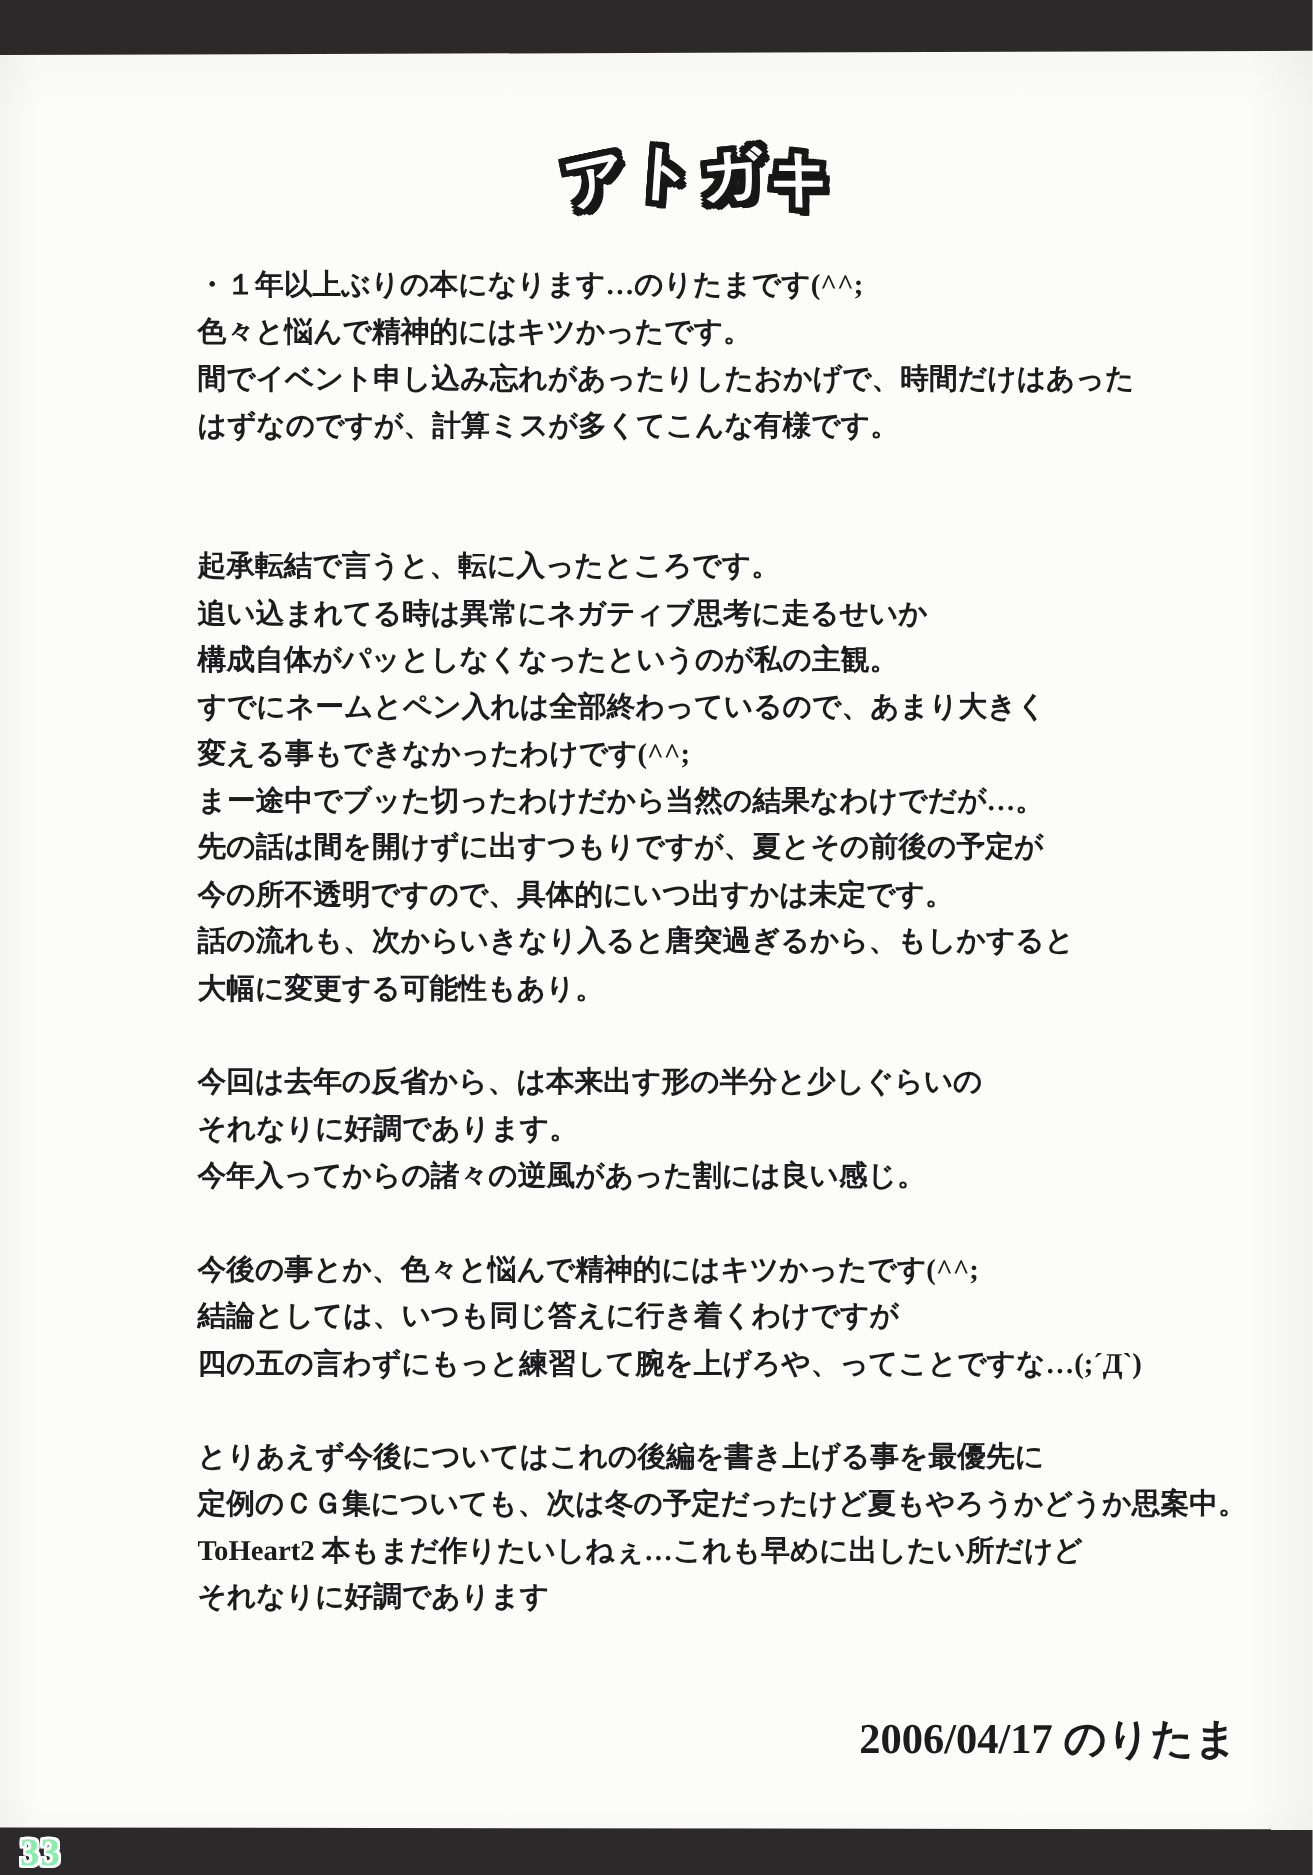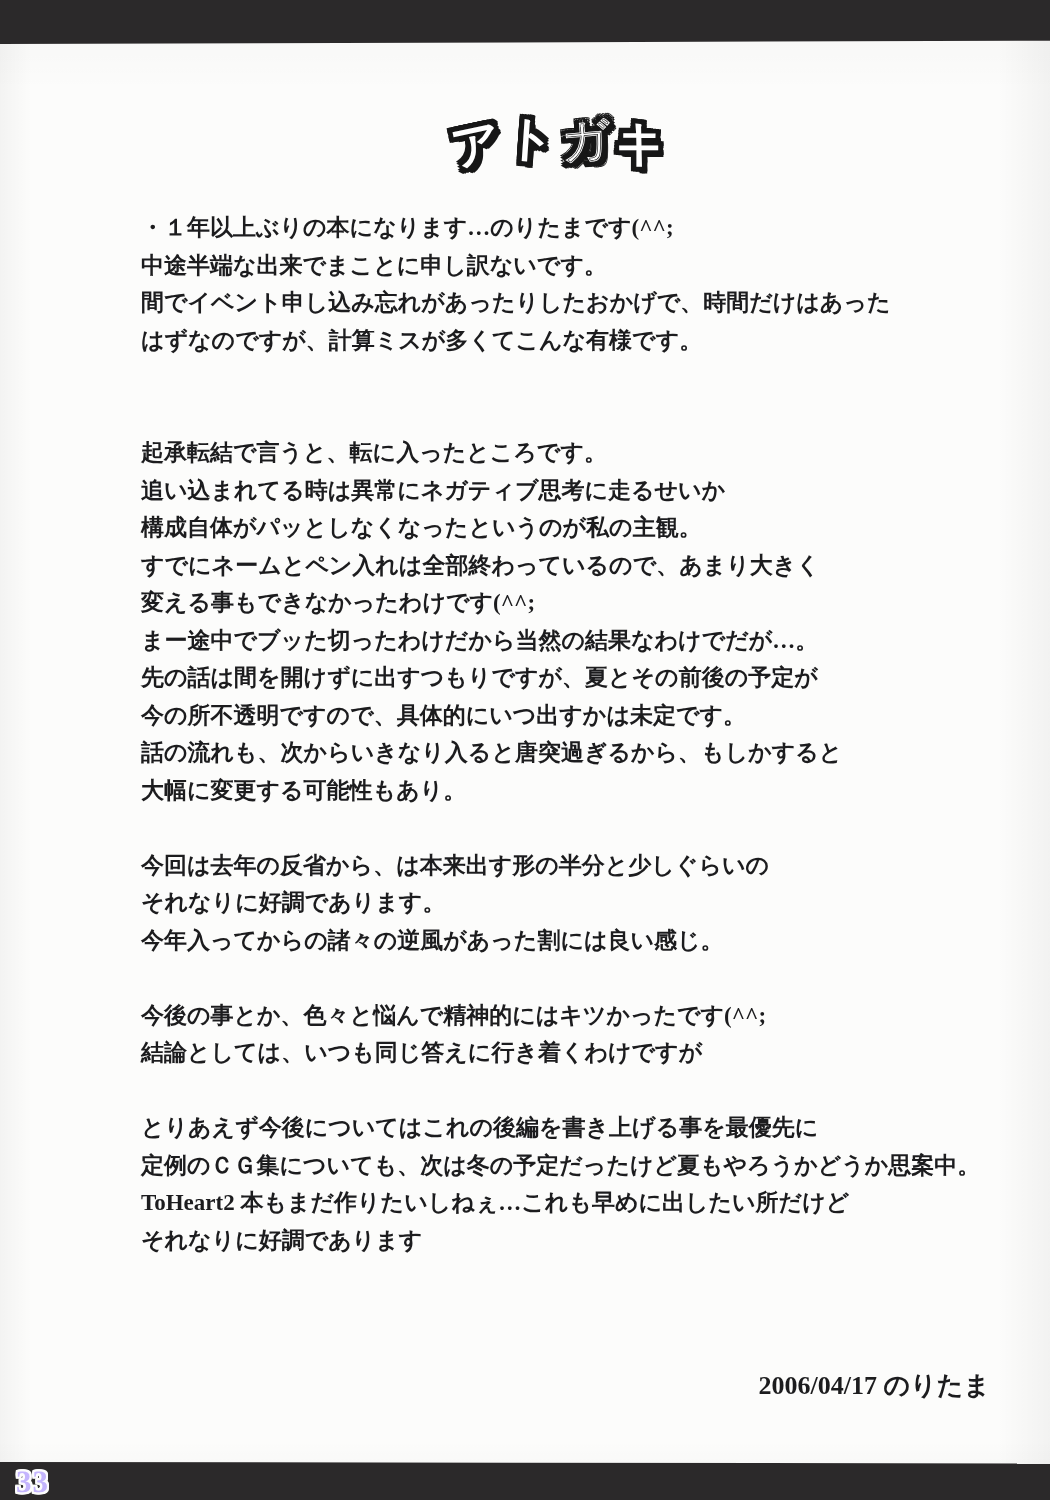--- a/index.html
+++ b/index.html
@@ -16,21 +16,21 @@
       #fcfcfb;
   }
   .scan-bar {
     position:absolute; left:-6px; width:1062px; background:#2b292a;
   }
   .scan-bar.top { top:-4px; height:48px; transform:rotate(-0.18deg); transform-origin:left bottom; }
   .scan-bar.bottom { top:1462px; height:44px; transform:rotate(0.08deg); transform-origin:left top; }
   .page-number {
     position:absolute; left:22px; top:2px;
     font-size:31px; font-weight:bold; letter-spacing:1px;
-    color:#c4b5fd;
+    color:#86efac;
     text-shadow:
       -2px -2px 0 #fdfdfd, -2px 0 0 #fdfdfd, -2px 2px 0 #fdfdfd,
        0 -2px 0 #fdfdfd,               0 2px 0 #fdfdfd,
        2px -2px 0 #fdfdfd,  2px 0 0 #fdfdfd,  2px 2px 0 #fdfdfd,
       -1px -2px 0 #fdfdfd, 1px -2px 0 #fdfdfd, -1px 2px 0 #fdfdfd, 1px 2px 0 #fdfdfd,
       -2px -1px 0 #fdfdfd, -2px 1px 0 #fdfdfd, 2px -1px 0 #fdfdfd, 2px 1px 0 #fdfdfd;
   }
   .title {
     position:absolute; left:448px; top:92px; white-space:nowrap;
   }
@@ -50,41 +50,41 @@
   .title-char.c1 { transform:rotate(4deg) translateY(-3px); }
   .title-char.c2 { transform:rotate(-5deg) translateY(-1px); }
   .title-char.c3 { transform:rotate(7deg) translateY(2px); }
   .content {
     position:absolute; left:141px; top:209px; width:800px;
     font-size:23px; font-weight:600; line-height:37.5px;
     color:#1c1c1e; letter-spacing:0;
   }
   .content p { margin:0 0 37.5px 0; }
   .content p:last-child { margin-bottom:0; }
-  .line { white-space:nowrap; }
+  .line { white-space:nowrap;margin-left:17px; }
   .signature {
     position:absolute; top:1368px; right:60px;
-    font-size:26px; font-weight:600; color:#1c1c1e; white-space:nowrap;
+    font-size:34px; font-weight:600; color:#1c1c1e; white-space:nowrap;
   }
 </style>
 </head>
 <body>
 
 <div class="page">
 
   <div class="scan-bar top"></div>
 
   <h1 class="title">
     <span class="title-char c0">ア</span><span class="title-char c1">ト</span><span class="title-char c2">ガ</span><span class="title-char c3">キ</span>
   </h1>
 
   <div class="content">
     <p>
       <span class="line">・１年以上ぶりの本になります…のりたまです(^^;</span><br>
-      <span class="line">中途半端な出来でまことに申し訳ないです。</span><br>
+      <span class="line">色々と悩んで精神的にはキツかったです。</span><br>
       <span class="line">間でイベント申し込み忘れがあったりしたおかげで、時間だけはあった</span><br>
       <span class="line">はずなのですが、計算ミスが多くてこんな有様です。</span><br>
       <br>
       <br>
       <span class="line">起承転結で言うと、転に入ったところです。</span><br>
       <span class="line">追い込まれてる時は異常にネガティブ思考に走るせいか</span><br>
       <span class="line">構成自体がパッとしなくなったというのが私の主観。</span><br>
       <span class="line">すでにネームとペン入れは全部終わっているので、あまり大きく</span><br>
       <span class="line">変える事もできなかったわけです(^^;</span><br>
       <span class="line">まー途中でブッた切ったわけだから当然の結果なわけでだが…。</span><br>
@@ -93,20 +93,21 @@
       <span class="line">話の流れも、次からいきなり入ると唐突過ぎるから、もしかすると</span><br>
       <span class="line">大幅に変更する可能性もあり。</span>
     </p>
     <p>
       <span class="line">今回は去年の反省から、は本来出す形の半分と少しぐらいの</span><br>
       <span class="line">それなりに好調であります。</span><br>
       <span class="line">今年入ってからの諸々の逆風があった割には良い感じ。</span><br>
       <br>
       <span class="line">今後の事とか、色々と悩んで精神的にはキツかったです(^^;</span><br>
       <span class="line">結論としては、いつも同じ答えに行き着くわけですが</span><br>
+      <span class="line">四の五の言わずにもっと練習して腕を上げろや、ってことですな…(;´Д`)</span>
     </p>
     <p>
       <span class="line">とりあえず今後についてはこれの後編を書き上げる事を最優先に</span><br>
       <span class="line">定例のＣＧ集についても、次は冬の予定だったけど夏もやろうかどうか思案中。</span><br>
       <span class="line">ToHeart2 本もまだ作りたいしねぇ…これも早めに出したい所だけど</span><br>
       <span class="line">それなりに好調であります</span>
     </p>
   </div>
 
   <div class="signature">2006/04/17 のりたま</div>

